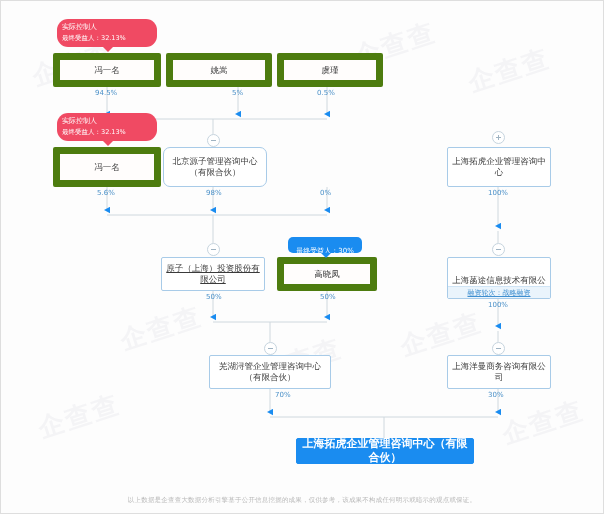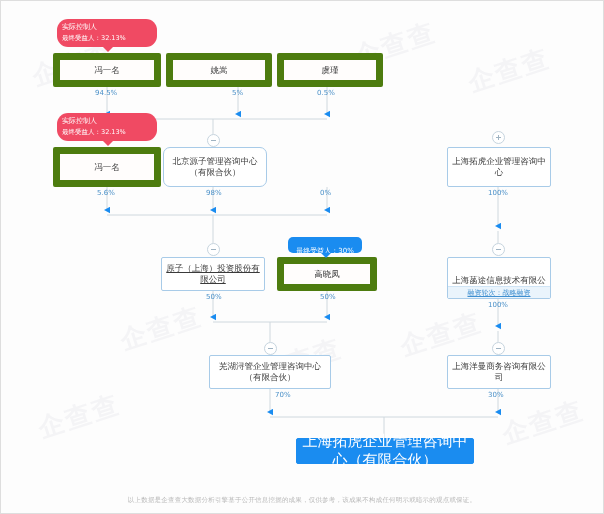--- a/index.html
+++ b/index.html
@@ -59,21 +59,22 @@
     background: #fffdfc;
   }
   .node.company {
     border: 1px solid #a8cbe8;
     background: #ffffff;
   }
   .node.target {
     background: #1a8cf0;
     border: 1px solid #1a8cf0;
     color: #ffffff;
-    font-size: 15px;
+    font-size: 11px;
+    font-weight: bold;
   }
   .node-inner { width: 100%; }
 
   .finance-tag {
     position: absolute;
     left: 0; right: 0; bottom: 0;
     background: #eaf4fc;
     border-top: 1px solid #cfe4f5;
     color: #3f8fd0;
     font-size: 7px;

